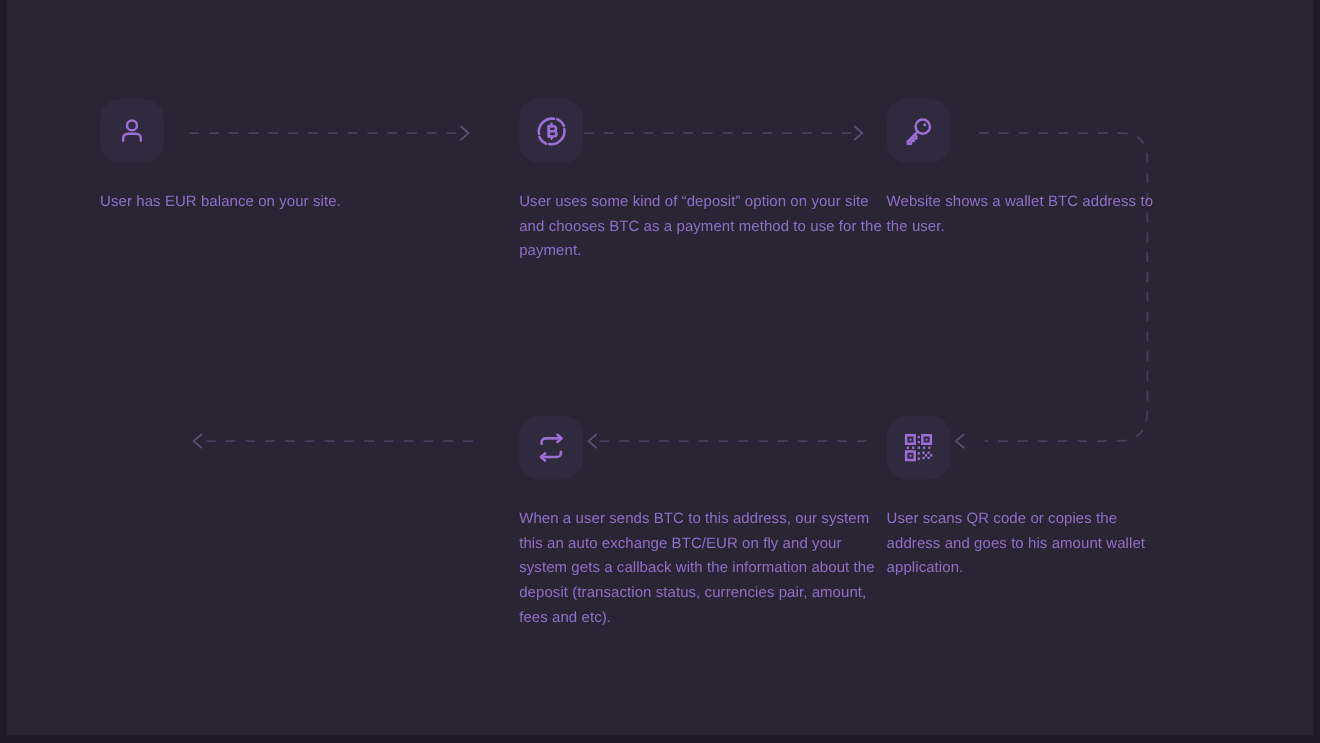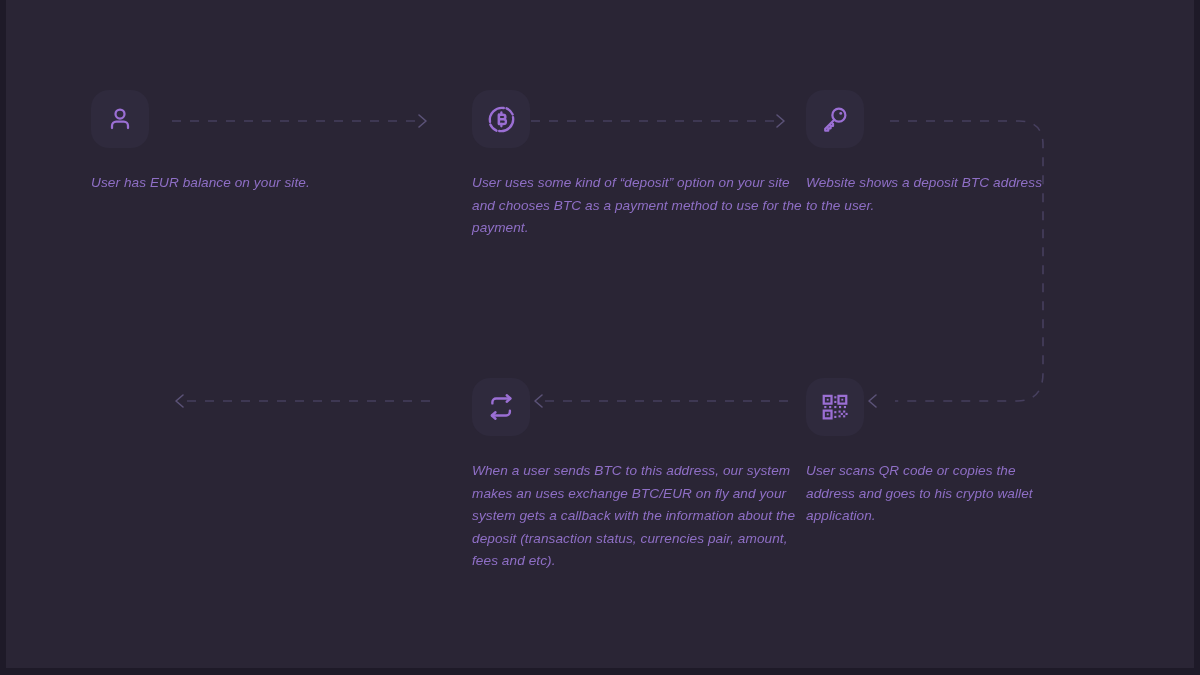--- a/index.html
+++ b/index.html
@@ -13,21 +13,20 @@
     overflow: hidden;
     font-family: "Liberation Sans", sans-serif;
   }
   #canvas {
     position: absolute;
     left: 0; top: 0;
     width: 1200px;
     height: 675px;
     background: #1e1a28;
     box-sizing: border-box;
-    font-style: italic;
   }
   #stage {
     position: absolute;
     left: 6px;
     top: 0px;
     width: 1188px;
     height: 668px;
     background: #2a2535;
     overflow: hidden;
   }
@@ -135,36 +134,36 @@
     <div class="step r1 c3">
       <div class="icon-box">
         <span>
           <svg width="30" height="30" viewBox="0 0 24 24" fill="none" stroke="#9b6fd4" stroke-width="1.8" stroke-linecap="round" stroke-linejoin="round">
             <circle cx="15.1" cy="8.9" r="5.2"></circle>
             <circle cx="16.6" cy="7.5" r="1.15" fill="#9b6fd4" stroke="none"></circle>
             <path d="M11.4 12.6 4.2 19.8v1.5h2.4v-1.9h1.9v-1.9h1.9v-1.7"></path>
           </svg>
         </span>
       </div>
-      <div class="step-text">Website shows a deposit BTC address to the user.</div>
+      <div class="step-text">Website shows a wallet BTC address to the user.</div>
     </div>
 
 
     <div class="step r2 c2">
       <div class="icon-box">
         <span>
           <svg width="30" height="30" viewBox="0 0 24 24" fill="none" stroke="#9b6fd4" stroke-width="1.9" stroke-linecap="round" stroke-linejoin="round">
             <path d="M5.1 9.1V8.0c0-1.55 1.3-2.8 2.9-2.8h11.1"></path>
             <polyline points="16.6,2.6 19.6,5.2 16.6,7.8"></polyline>
             <path d="M19.1 14.9v1.1c0 1.55-1.3 2.8-2.9 2.8H5.1"></path>
             <polyline points="7.6,16.2 4.6,18.8 7.6,21.4"></polyline>
           </svg>
         </span>
       </div>
-      <div class="step-text">When a user sends BTC to this address,  our system makes an uses exchange BTC/EUR on fly and your system gets a callback with the information about the deposit (transaction status, currencies pair, amount, fees and etc).</div>
+      <div class="step-text">When a user sends BTC to this address,  our system this an auto exchange BTC/EUR on fly and your system gets a callback with the information about the deposit (transaction status, currencies pair, amount, fees and etc).</div>
     </div>
 
     <div class="step r2 c3">
       <div class="icon-box">
         <span>
           <svg width="30" height="30" viewBox="0 0 24 24" fill="#9b6fd4" stroke="none">
 
             <path d="M3 3h6.2v6.2H3z" fill="none" stroke="#9b6fd4" stroke-width="1.8"></path>
             <rect x="5.4" y="5.4" width="1.5" height="1.5"></rect>
 
@@ -186,17 +185,17 @@
             <rect x="18.5" y="14.8" width="1.7" height="1.7"></rect>
             <rect x="16.6" y="16.7" width="1.7" height="1.7"></rect>
             <rect x="20.4" y="16.7" width="1.7" height="1.7"></rect>
             <rect x="14.8" y="18.6" width="1.7" height="1.7"></rect>
             <rect x="18.5" y="18.6" width="1.7" height="1.7"></rect>
             <rect x="11.4" y="15.3" width="1.7" height="1.7"></rect>
             <rect x="11.4" y="19.1" width="1.7" height="1.7"></rect>
           </svg>
         </span>
       </div>
-      <div class="step-text">User scans QR code or copies the address and goes to his crypto wallet application.</div>
+      <div class="step-text">User scans QR code or copies the address and goes to his amount wallet application.</div>
     </div>
 
   </div>
 </div>
 
 </body></html>

